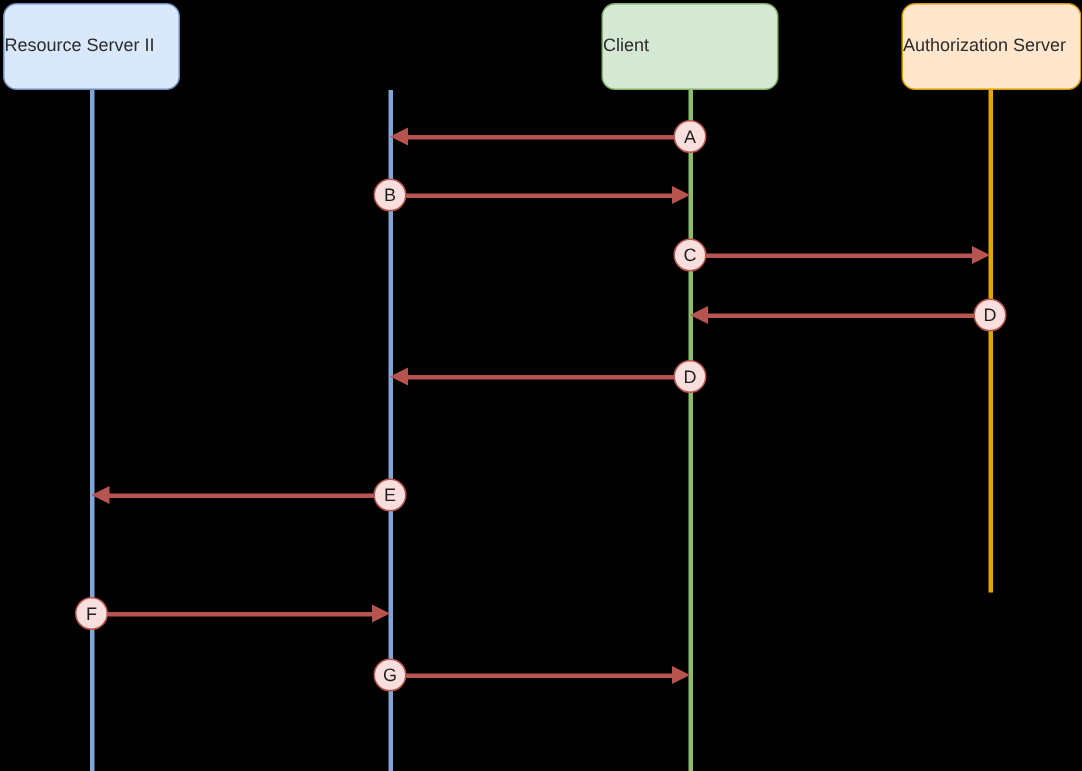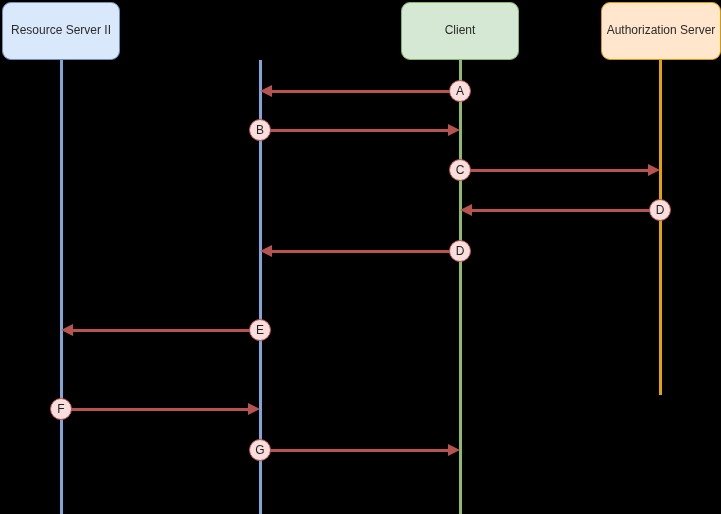--- a/index.html
+++ b/index.html
@@ -16,26 +16,26 @@
     overflow: hidden;
     font-family: "Liberation Sans", sans-serif;
   }
   
   .actor-box {
     position: absolute;
     box-sizing: border-box;
     border-radius: 9px;
     display: flex;
     align-items: center;
-    justify-content: center;
+    justify-content: flex-start;
     text-align: center;
     font-size: 12px;
     line-height: 1.15;
     color: #2b2b2b;
-    padding: 2px 18px;
+    padding: 2px 0;
     overflow: hidden;
   }
   .actor-label {
     display: block;
     white-space: nowrap;
   }
   
   .lifeline {
     position: absolute;
     width: 3px;

